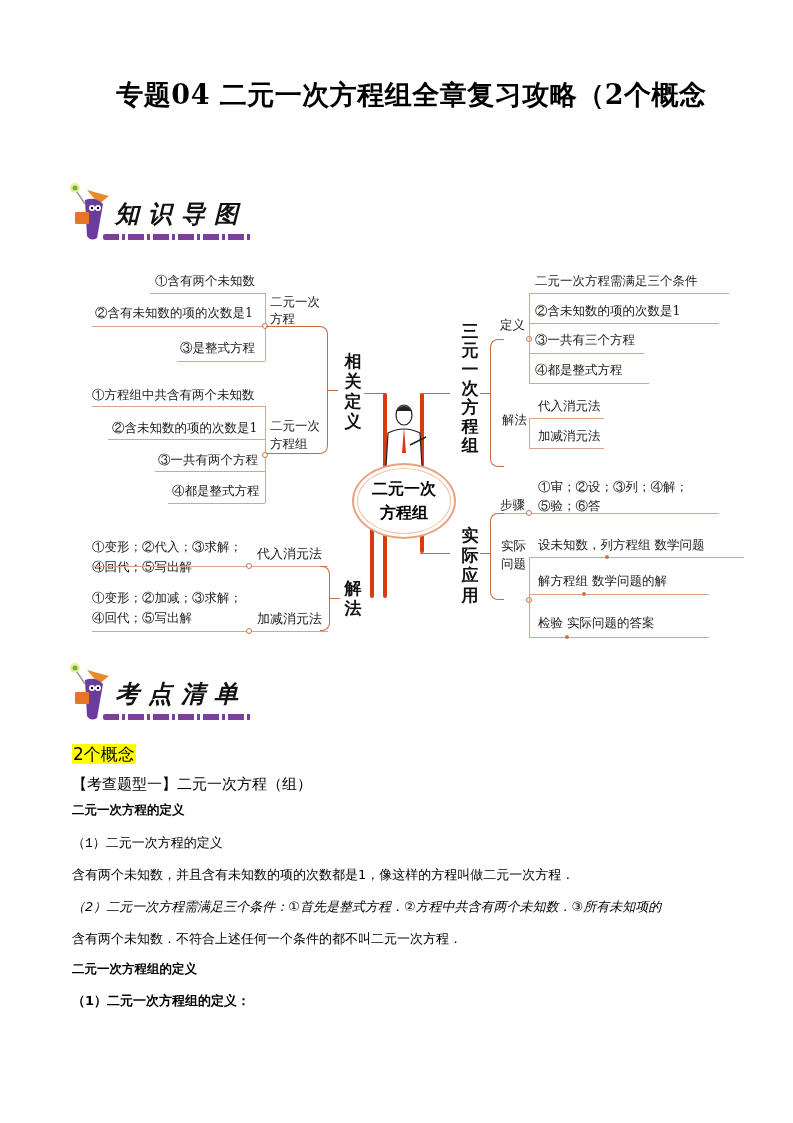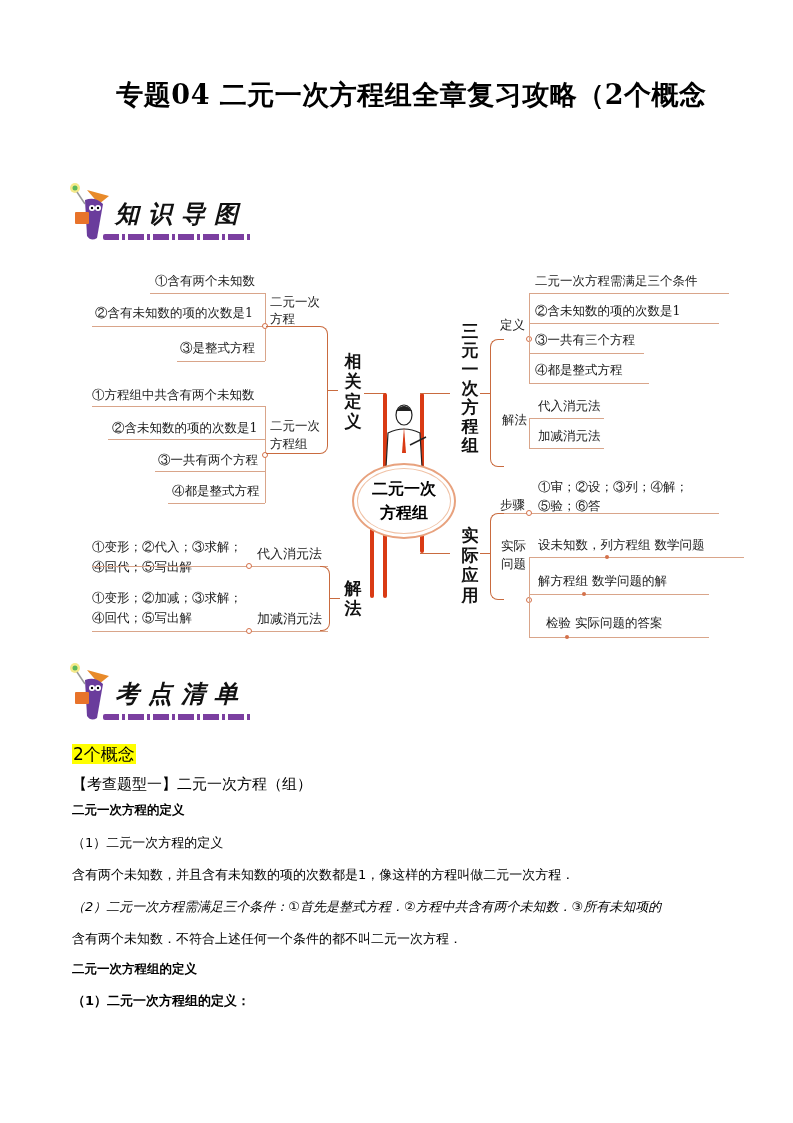--- a/index.html
+++ b/index.html
@@ -195,21 +195,21 @@
   <div class="mm-text" style="left:458px;top:272px;">
     <span>设未知数，列方程组</span>&nbsp;<span>数学问题</span>
   </div>
   <div class="hline" style="left:449px;top:292px;width:215px;"></div>
   <div class="odot" style="left:525px;top:290px;"></div>
   <div class="mm-text" style="left:458px;top:308px;">
     <span>解方程组</span>&nbsp;<span>数学问题的解</span>
   </div>
   <div class="hline" style="left:449px;top:329px;width:180px;"></div>
   <div class="odot" style="left:502px;top:327px;"></div>
-  <div class="mm-text" style="left:458px;top:350px;margin-left:8px;">
+  <div class="mm-text" style="left:458px;top:350px;">
     <span>检验</span>&nbsp;<span>实际问题的答案</span>
   </div>
   <div class="hline" style="left:449px;top:372px;width:180px;"></div>
   <div class="odot" style="left:485px;top:370px;"></div>
 </div>
 
 <div class="banner" id="banner-2">
   <svg class="mascot" viewBox="0 0 50 62">
     <circle cx="10" cy="8" r="5" fill="#f5e98a"></circle>
       <circle cx="10" cy="8" r="2.5" fill="#5cb85c"></circle>
@@ -224,18 +224,18 @@
   </svg>
   <div class="label">考点清单</div>
   <div class="underline"></div>
 </div>
 
 <div class="section-title">
   <span>2个概念</span>
 </div>
 <div class="p big" style="top:775px;">【考查题型一】二元一次方程（组）</div>
 <div class="p bold" style="top:802px;">二元一次方程的定义</div>
-<div class="p" style="top:834px;">（1）二元一次方程的定义</div>
+<div class="p" style="top:834px;font-family:Liberation Mono, monospace;">（1）二元一次方程的定义</div>
 <div class="p" style="top:866px;">含有两个未知数，并且含有未知数的项的次数都是1，像这样的方程叫做二元一次方程．</div>
 <div class="p" style="top:898px;font-style:italic;">（2）二元一次方程需满足三个条件：①首先是整式方程．②方程中共含有两个未知数．③所有未知项的</div>
 <div class="p" style="top:930px;">含有两个未知数．不符合上述任何一个条件的都不叫二元一次方程．</div>
 <div class="p bold" style="top:961px;">二元一次方程组的定义</div>
 <div class="p" style="top:992px;font-weight:bold;">（1）二元一次方程组的定义：</div>
 
 </body></html>

